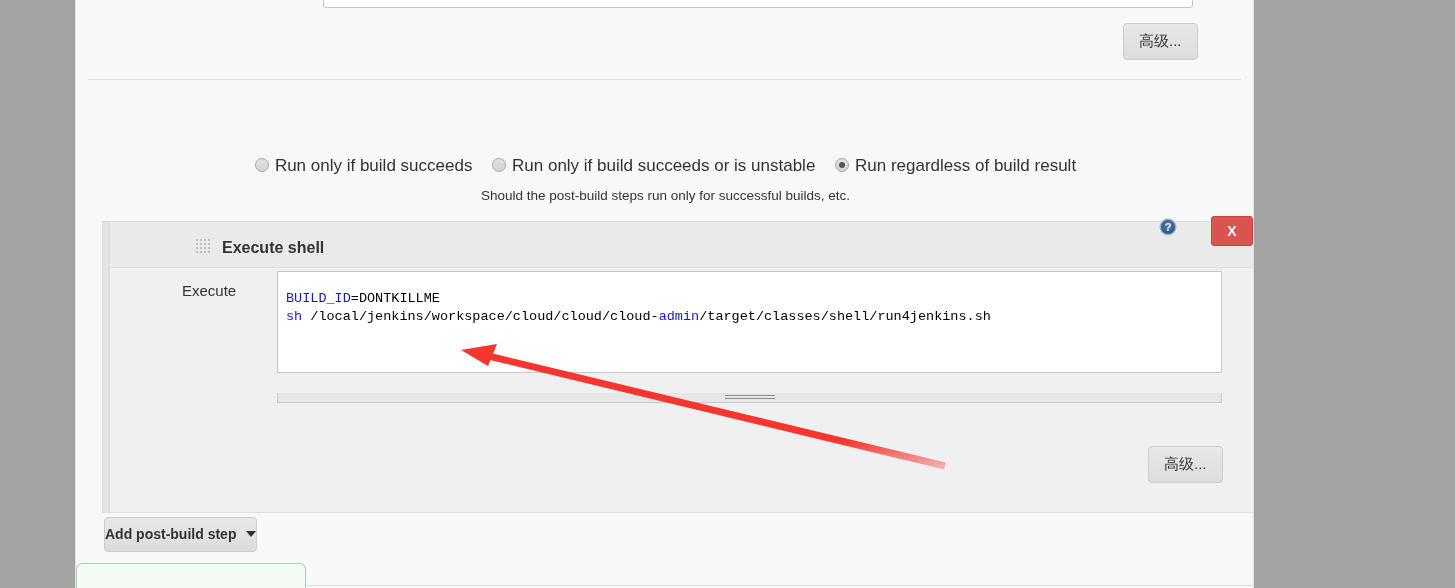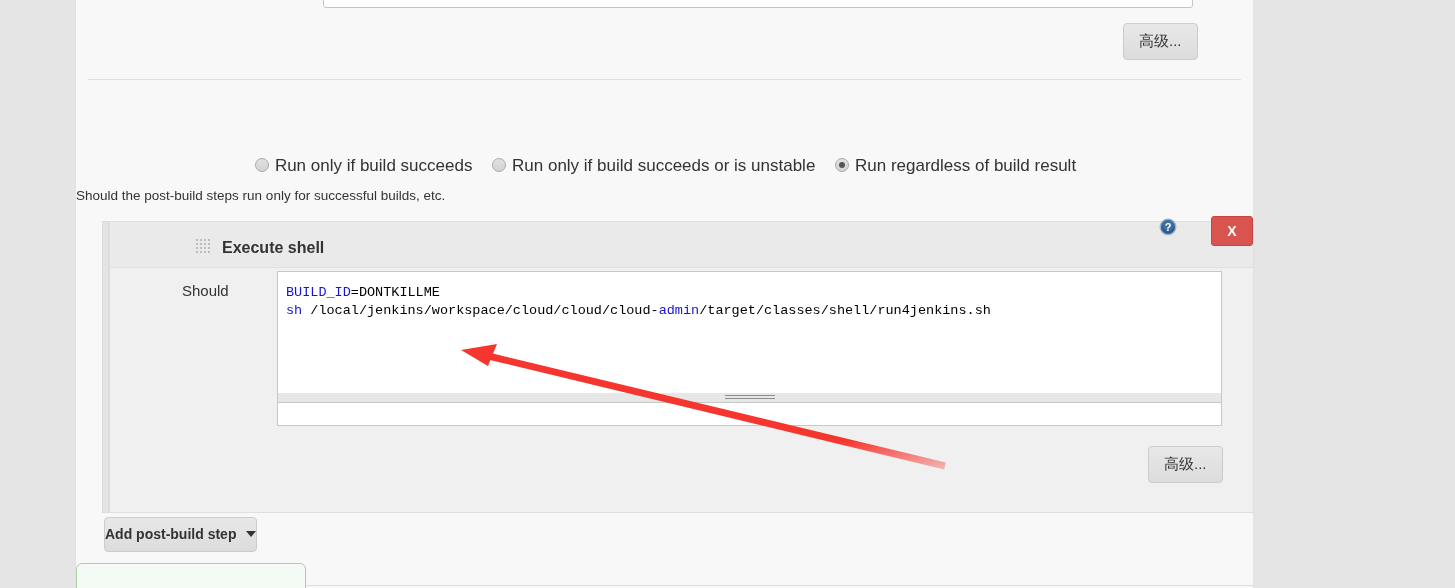--- a/index.html
+++ b/index.html
@@ -14,21 +14,21 @@
     font-family: "Liberation Sans", sans-serif;
     font-size: 13px;
     color: #333;
     position: relative;
   }
 
   
   #page-root {
     position: absolute;
     inset: 0;
-    background: #e5e5e5;
+    background: #a3a3a3;
   }
   #form-column {
     position: absolute;
     left: 75px;
     top: 0;
     width: 1179px;
     height: 588px;
     background: #f8f8f8;
     border-left: 1px solid #e3e3e3;
     border-right: 1px solid #e3e3e3;
@@ -138,21 +138,21 @@
     height: 6px;
     border-radius: 50%;
     background: #555;
   }
   .radio-label { vertical-align: middle; }
   #radio-help {
     position: absolute;
     left: 0;
     top: 188px;
     width: 1179px;
-    text-align: left;
+    text-align: center;
     font-size: 13.5px;
     color: #333;
   }
 
   
   #builder-accent {
     position: absolute;
     left: 26px;
     top: 221px;
     width: 7px;
@@ -227,25 +227,25 @@
     left: 72px;
     top: 60px;
     font-size: 15px;
     color: #333;
   }
   #command-textarea {
     position: absolute;
     left: 167px;
     top: 49px;
     width: 945px;
-    height: 155px;
+    height: 102px;
     background: #ffffff;
     border: 1px solid #c8c8c8;
     box-sizing: border-box;
-    padding: 12px 8px;
+    padding: 18px 8px;
     font-family: "Liberation Mono", monospace;
     font-size: 13.5px;
     line-height: 18px;
     color: #000;
     white-space: pre;
     overflow: hidden;
   }
   .tok-blue { color: #1515d2; }
   #resize-grip-bar {
     position: absolute;
@@ -387,21 +387,21 @@
                 <rect x="4" y="12" width="2" height="2"></rect>
               <rect x="8" y="12" width="2" height="2"></rect>
                 <rect x="12" y="12" width="2" height="2"></rect>
             </g>
           </svg>
         </span>
         <span id="builder-title">Execute shell</span>
         <div id="delete-btn">X</div>
       </div>
 
-      <div id="command-label">Should</div>
+      <div id="command-label">Execute</div>
 
       <div id="command-textarea"><span class="tok-blue">BUILD_ID</span><span>=DONTKILLME</span>
 <span class="tok-blue">sh</span><span> /local/jenkins/workspace/cloud/cloud/cloud-</span><span class="tok-blue">admin</span><span>/target/classes/shell/run4jenkins.sh</span></div>
 
       <div id="resize-grip-bar"></div>
 
 
       <button id="builder-advanced-btn" class="jbtn cn">高级...</button>
     </div>
 

